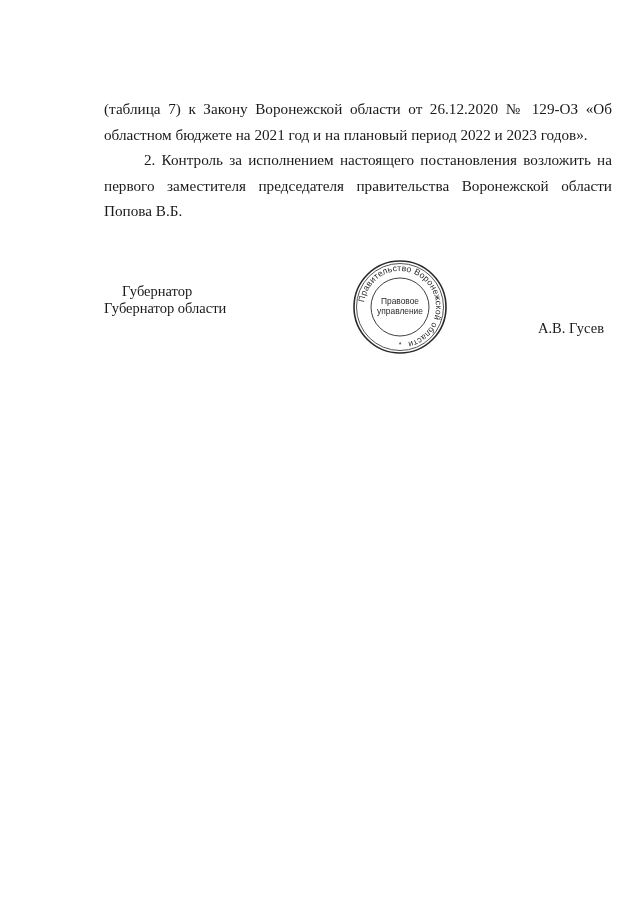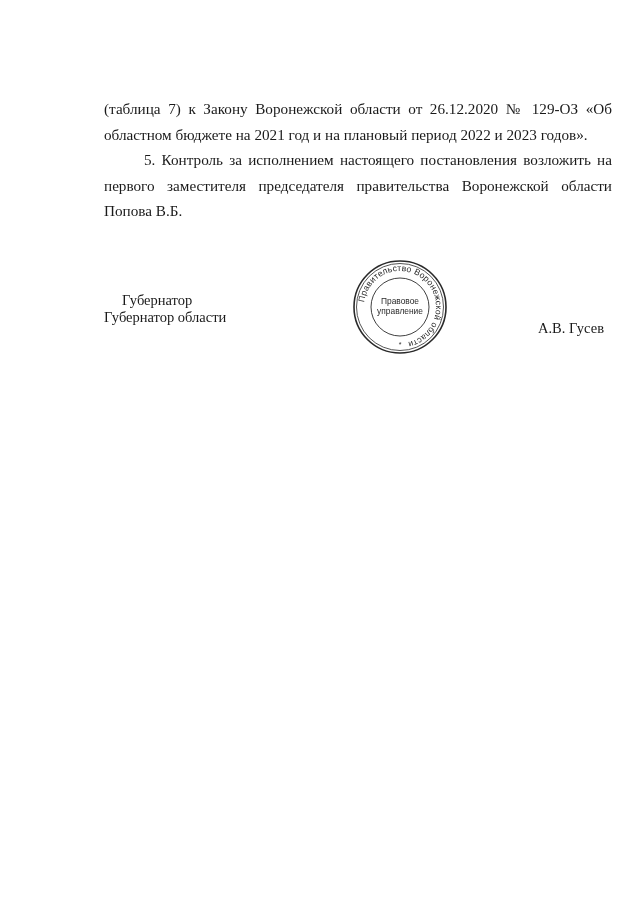--- a/index.html
+++ b/index.html
@@ -43,21 +43,20 @@
       line-height: 17px;
     }
     .sig-title {
       left: 104px;
       top: 283px;
       width: 150px;
     }
     .sig-title .l1 {
       display: block;
       padding-left: 18px;
-      margin-top: 9px;
     }
     .sig-title .l2 {
       display: block;
     }
     .sig-name {
       left: 538px;
       top: 300px;
       white-space: nowrap;
       margin-top: 20px;
     }
@@ -74,21 +73,21 @@
       display: block;
     }
   </style>
 </head>
 <body>
 
 <div class="page">
 
   <div class="body-text">
     <p class="para">(таблица 7) к Закону Воронежской области от 26.12.2020 № 129-ОЗ «Об областном бюджете на 2021 год и на плановый период 2022 и 2023 годов».</p>
-    <p class="para indent">5. Контроль за исполнением настоящего постановления возложить на первого заместителя председателя правительства Воронежской области Попова В.Б.</p>
+    <p class="para indent">2. Контроль за исполнением настоящего постановления возложить на первого заместителя председателя правительства Воронежской области Попова В.Б.</p>
   </div>
 
   <div class="signature sig-title">
     <span class="l1">Губернатор</span>
     <span class="l2">Губернатор области</span>
   </div>
 
   <div class="stamp">
     <svg viewBox="0 0 96 96" xmlns="http://www.w3.org/2000/svg">
       <defs>

